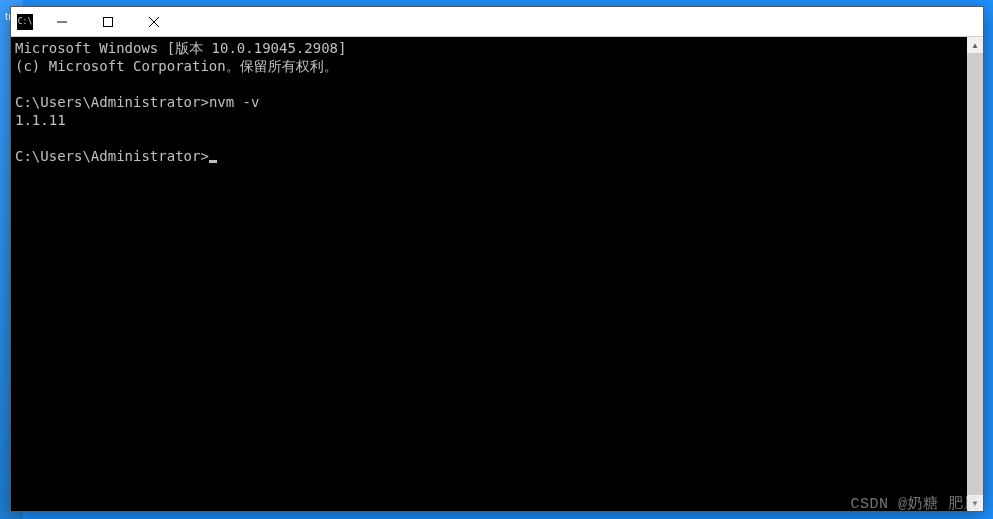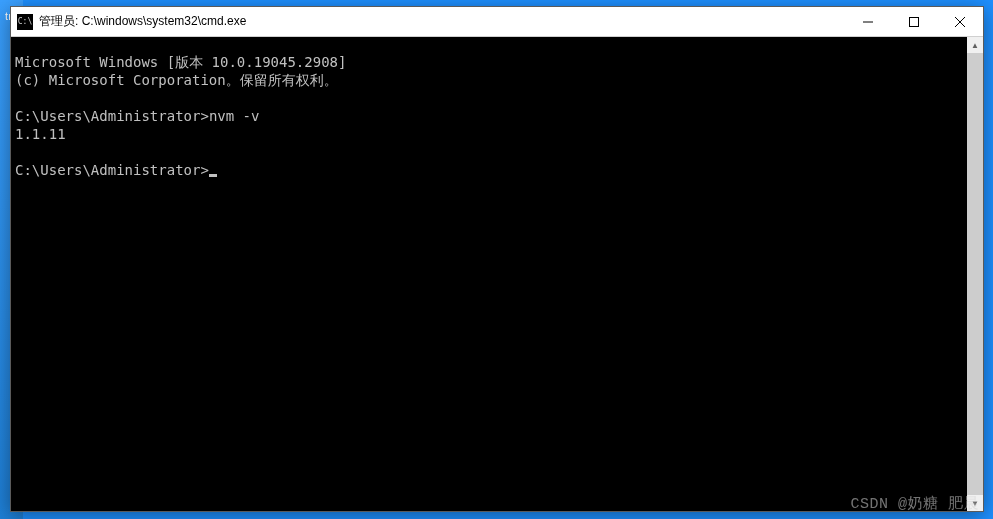--- a/index.html
+++ b/index.html
@@ -80,21 +80,21 @@
     }
     .tb-btn svg { width: 10px; height: 10px; }
     .terminal-wrap {
       flex: 1;
       display: flex;
       background: #000;
       position: relative;
     }
     .terminal {
       flex: 1;
-      padding: 16px 4px;
+      padding: 2px 4px;
       font-family: "NSimSun", "SimSun", "Consolas", monospace;
       font-size: 14px;
       line-height: 18px;
       color: #c0c0c0;
       white-space: pre;
       overflow: hidden;
     }
     .cursor {
       display: inline-block;
       width: 8px;
@@ -150,21 +150,20 @@
 
 <div class="desktop-edge">
   <div class="desktop-icon">tra</div>
 </div>
 
 <div class="window">
   <div class="titlebar">
     <div class="titlebar-icon">
       <span>C:\</span>
     </div>
-    <div class="titlebar-text">管理员: C:\windows\system32\cmd.exe</div>
     <div class="titlebar-controls">
       <div class="tb-btn">
         <svg viewBox="0 0 10 10">
             <line x1="0" y1="5" x2="10" y2="5" stroke="currentColor" stroke-width="1"></line>
           </svg>
       </div>
       <div class="tb-btn">
         <svg viewBox="0 0 10 10">
             <rect x="0.5" y="0.5" width="9" height="9" fill="none" stroke="currentColor" stroke-width="1"></rect>
           </svg>

